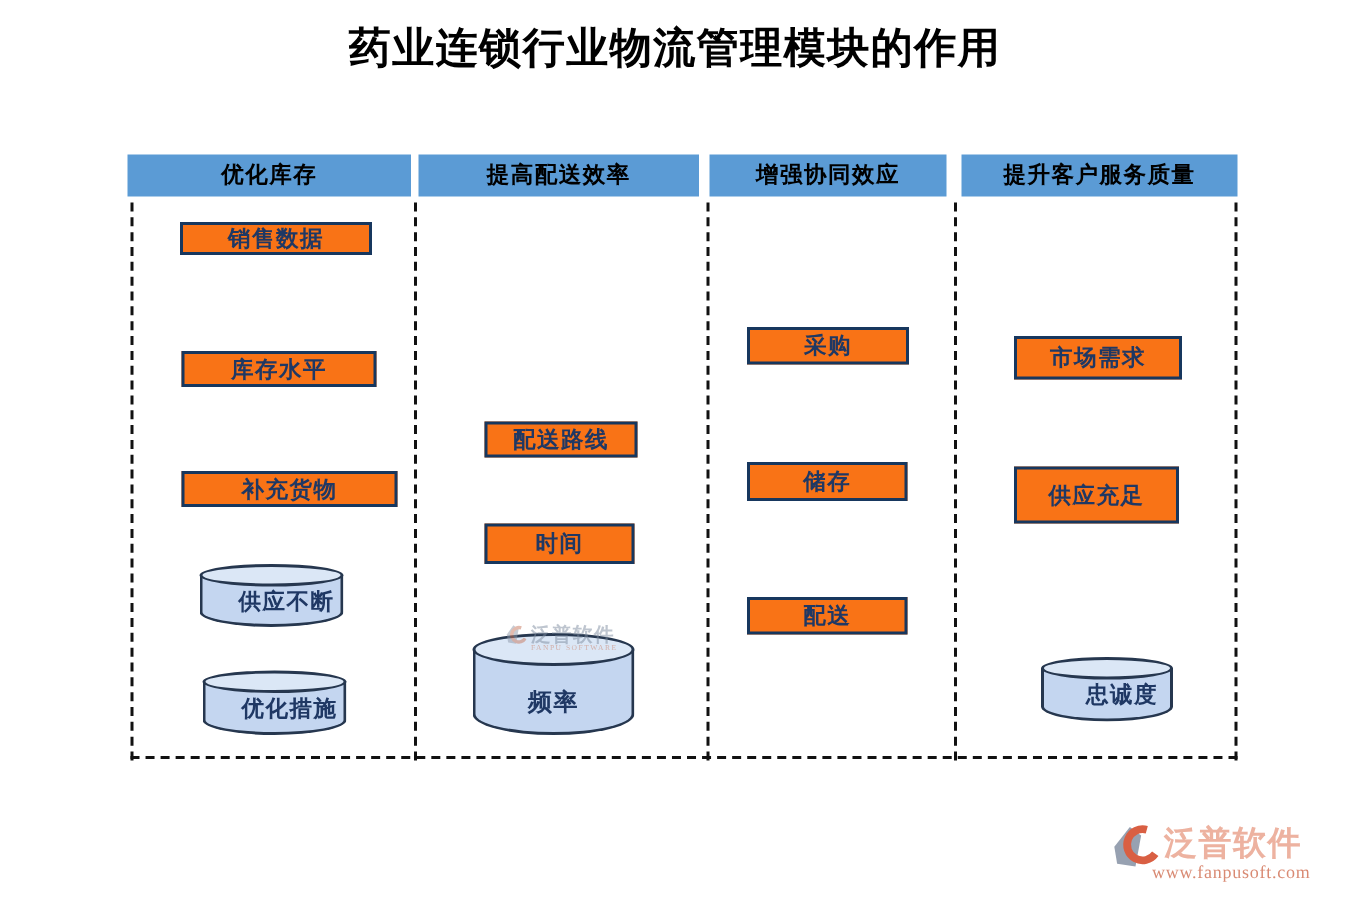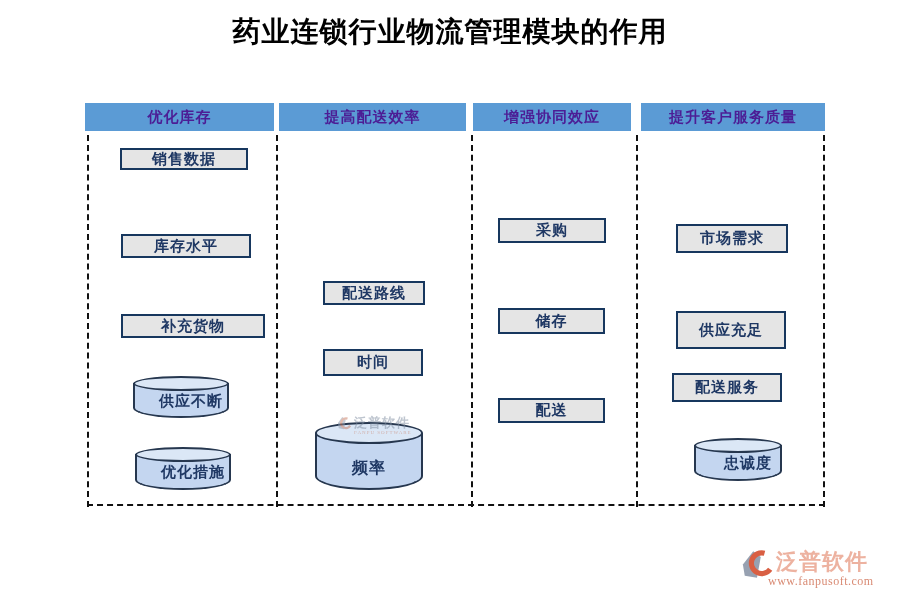--- a/index.html
+++ b/index.html
@@ -6,27 +6,27 @@
   #stage{
     position:relative;width:900px;height:600px;background:#ffffff;overflow:hidden;
     font-family:"Liberation Serif","DejaVu Serif",serif;
   }
   *{box-sizing:border-box;}
   .title{
     position:absolute;left:0;right:0;top:13px;text-align:center;
     font-size:28px;font-weight:700;color:#000;letter-spacing:1px;
   }
   .col-header{
-    position:absolute;top:103px;height:28px;background:#5B9BD5;color:#4c1d95;
+    position:absolute;top:103px;height:28px;background:#5B9BD5;color:#000000;
     font-size:15px;font-weight:700;text-align:center;line-height:28px;letter-spacing:1px;
   }
   .vdash{position:absolute;top:135px;height:372px;width:0;border-left:2px dashed #111;}
   .hdash{position:absolute;top:504px;height:0;border-top:2px dashed #111;}
   .nbox{
-    position:absolute;background:#e5e5e5;border:2px solid #17375E;
+    position:absolute;background:#f97316;border:2px solid #17375E;
     color:#1F3864;font-weight:700;font-size:15px;text-align:center;
     display:flex;align-items:center;justify-content:center;letter-spacing:1px;
   }
   .cyl{position:absolute;}
   .cyl-top{position:absolute;left:0;right:0;top:0;border-radius:50%;
     background:#dbe7f6;border:2px solid #26374f;z-index:2;}
   .cyl-body{position:absolute;left:0;right:0;bottom:0;
     background:#c4d6f0;border:2px solid #26374f;border-top:none;}
   .cyl-label{position:absolute;left:0;right:0;text-align:center;font-weight:700;
     color:#1F3864;font-size:15px;letter-spacing:1px;z-index:3;}
@@ -101,21 +101,20 @@
       <span class="wm-sub">FANPU SOFTWARE</span>
     </span>
   </div>
 
   <div class="nbox" style="left:498px;top:218px;width:108px;height:25px;">采购</div>
   <div class="nbox" style="left:498px;top:308px;width:107px;height:26px;">储存</div>
   <div class="nbox" style="left:498px;top:398px;width:107px;height:25px;">配送</div>
 
   <div class="nbox" style="left:676px;top:224px;width:112px;height:29px;">市场需求</div>
   <div class="nbox" style="left:676px;top:311px;width:110px;height:38px;">供应充足</div>
-  <div class="nbox" style="left:672px;top:373px;width:110px;height:29px;">配送服务</div>
 
   <div class="cyl sm" style="left:694px;top:438px;width:88px;height:43px;">
     <div class="cyl-body"></div>
     <div class="cyl-top"></div>
     <div class="cyl-label">忠诚度</div>
   </div>
 
   <div class="footer-logo">
     <svg width="32" height="31" viewBox="0 0 34 32">
       <path d="M2 16 L13 2 L21 8 L17 30 L4 28 Z" fill="#97A1B1"></path>

